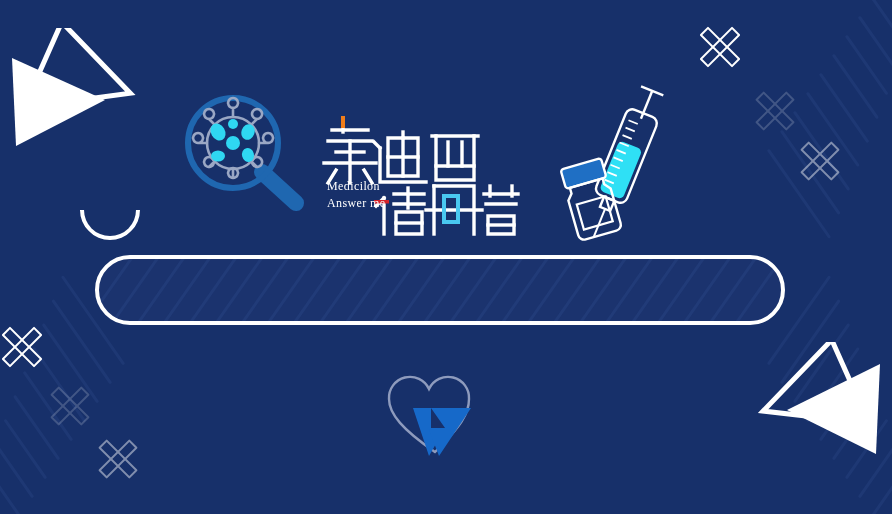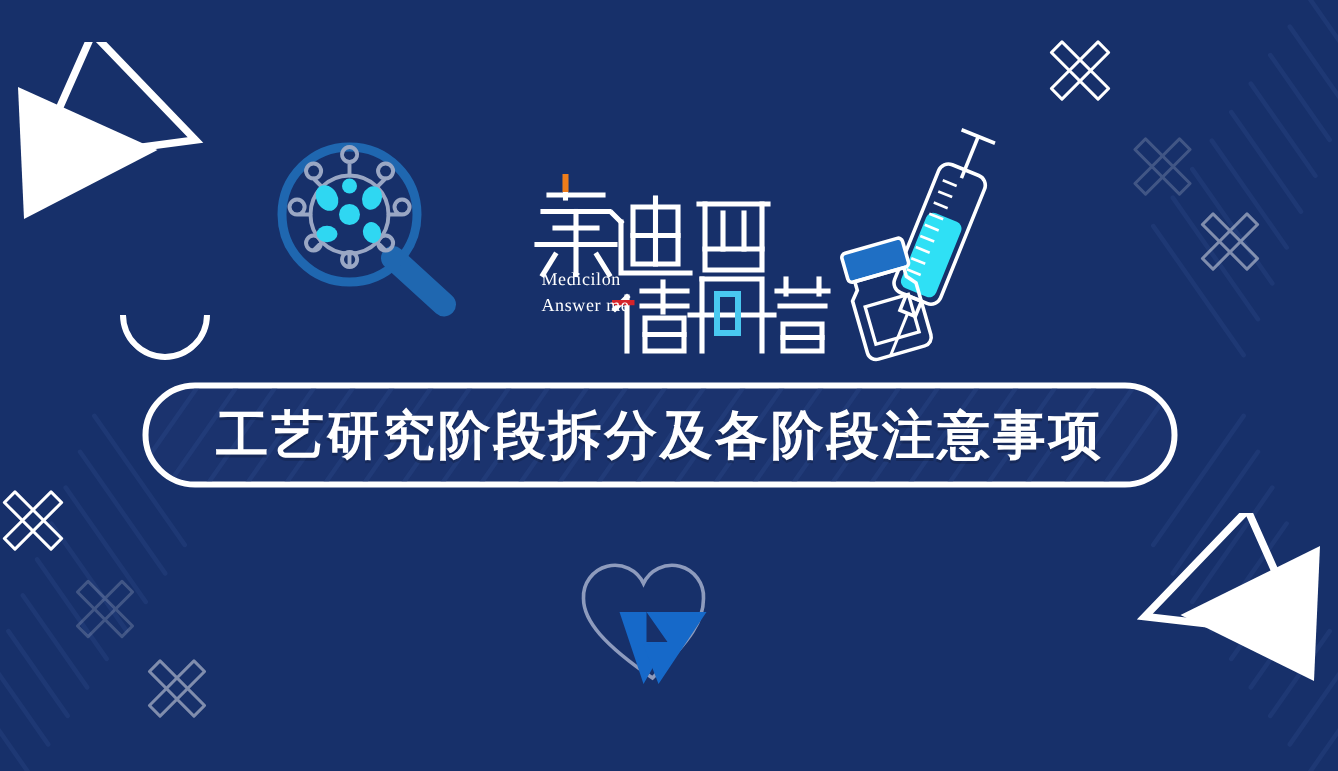--- a/index.html
+++ b/index.html
@@ -40,21 +40,21 @@
     position:absolute;left:50%;top:50%;display:block;
     background:transparent;border:2px solid #ffffff;border-radius:1px;
   }
   .xmark span.a{transform:translate(-50%,-50%) rotate(45deg);}
   .xmark span.b{transform:translate(-50%,-50%) rotate(-45deg);}
 
   
   .magnifier{position:absolute;left:178px;top:88px;width:132px;height:128px;}
 
   
-  .logo-block{position:absolute;left:322px;top:108px;width:200px;height:132px;margin-left:34px;}
+  .logo-block{position:absolute;left:322px;top:108px;width:200px;height:132px;}
   .logo-en{
     position:absolute;left:5px;top:70px;color:#ffffff;
     font-size:12px;line-height:17px;letter-spacing:.4px;
     font-family:"Liberation Serif", serif;
   }
   .logo-en div{white-space:nowrap;}
 
   
   .syringe{position:absolute;left:552px;top:76px;width:126px;height:166px;}
 
@@ -277,21 +277,20 @@
         <i style="left: 448px;"></i>
         <i style="left: 474px;"></i>
         <i style="left: 500px;"></i>
         <i style="left: 526px;"></i>
         <i style="left: 552px;"></i>
         <i style="left: 578px;"></i>
         <i style="left: 604px;"></i>
         <i style="left: 630px;"></i>
         <i style="left: 656px;"></i>
       </div>
-    <span class="title-text">工艺研究阶段拆分及各阶段注意事项</span>
   </div>
 
   <div class="heart">
     <svg width="104" height="86" viewBox="0 0 104 86">
       <path d="M52 80 C20 58 6 42 6 27 A21 21 0 0 1 46 17 A21 21 0 0 1 86 27 C86 42 78 54 52 80 Z" fill="none" stroke="#8e9bbd" stroke-width="2.4"></path>
       <polygon points="30,36 48,36 48,56 62,56 46,84" fill="#1669c9"></polygon>
       <polygon points="48,36 74,36 88,36 56,84 46,58 62,56" fill="#1669c9"></polygon>
     </svg>
   </div>
 

